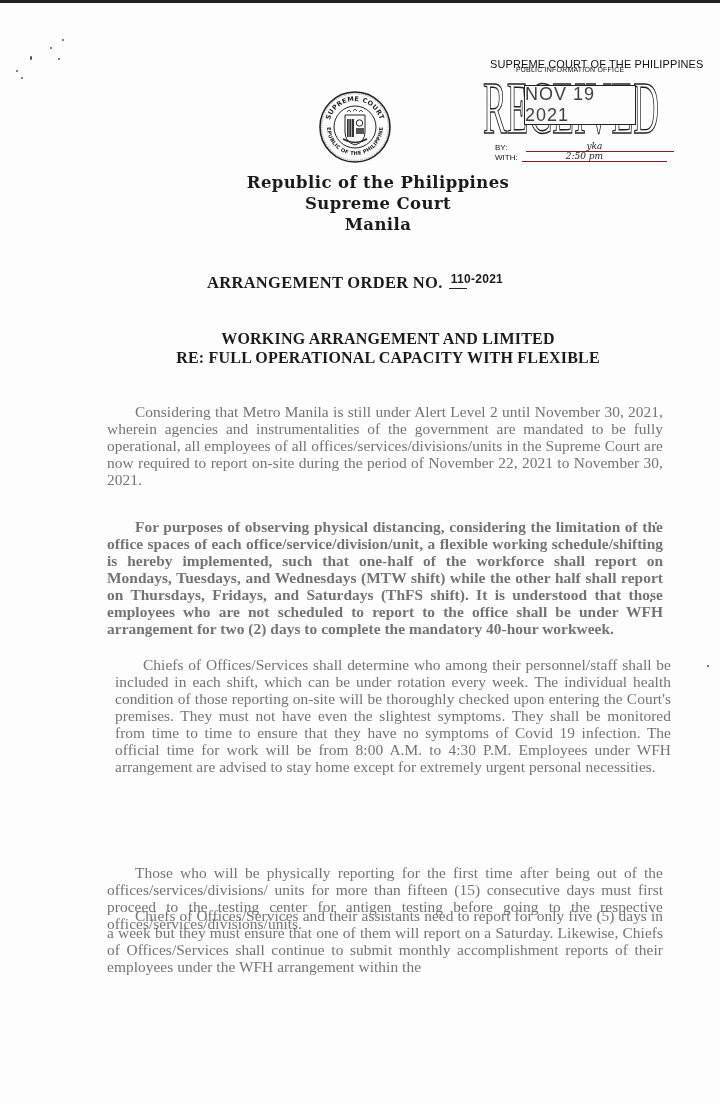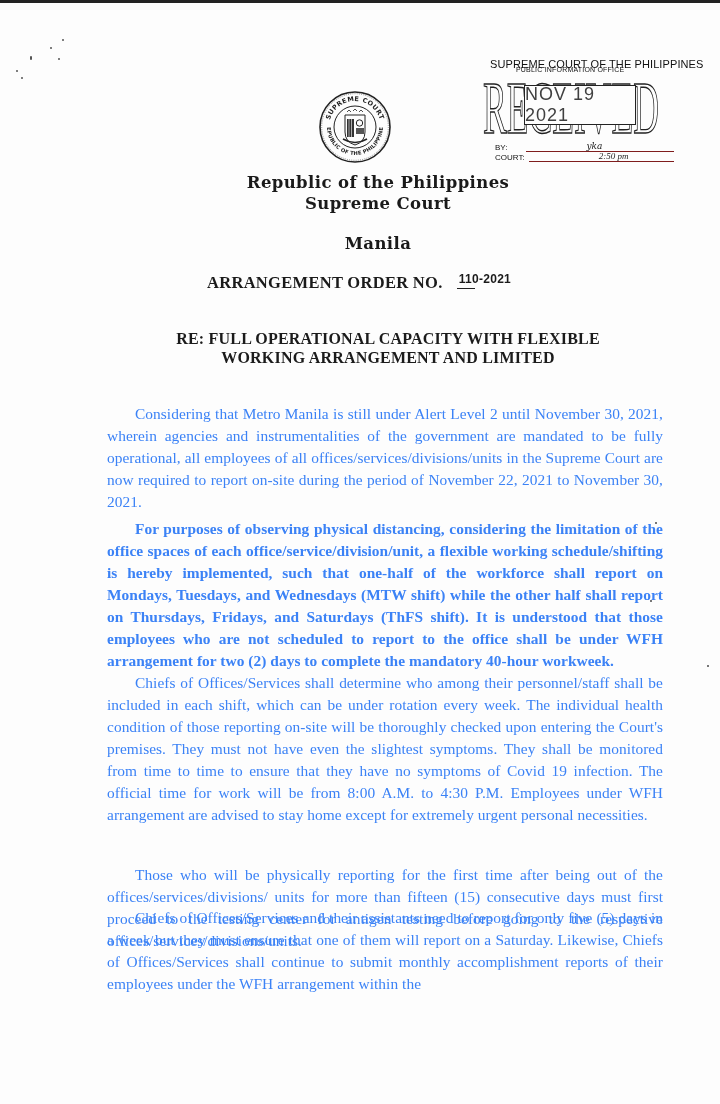--- a/index.html
+++ b/index.html
@@ -25,34 +25,34 @@
     .stamp .label-row .hand { position: absolute; font-family: "DejaVu Serif", serif; font-style: italic; font-size: 9px; bottom: 0px; color: #222; white-space: nowrap; }
     .stamp .by-row { top: 88px; }
     .stamp .time-row { top: 98px; }
     .stamp .time-row .line { width: 145px; }
 
     
     .header-block { position: absolute; left: 0; top: 172px; width: 720px; text-align: center; }
     .gothic { font-family: "DejaVu Serif", serif; font-weight: bold; font-size: 16.5px; line-height: 21px; letter-spacing: 0.4px; color: #1a1a1a; }
     .header-block .l1 { margin-left: 36px; }
     .header-block .l2 { margin-left: 36px; }
-    .header-block .l3 { margin-left: 36px; margin-top: 19px; }
+    .header-block .l3 { margin-left: 36px; }
 
     .memo-title { position: absolute; left: 207px; top: 273px; font-size: 16.5px; font-weight: bold; letter-spacing: 0.3px; white-space: nowrap; }
-    .memo-title .num { font-family: "Liberation Sans", "DejaVu Sans", sans-serif; font-weight: bold; font-size: 12px; position: relative; top: -5px; margin-left: 16px; }
+    .memo-title .num { font-family: "Liberation Sans", "DejaVu Sans", sans-serif; font-weight: bold; font-size: 12px; position: relative; top: -5px; margin-left: 8px; }
     .memo-title .num::before { content: ""; position: absolute; left: -2px; bottom: -3px; width: 18px; border-bottom: 1px solid #222; }
 
     .re-block { position: absolute; left: 0; top: 329px; width: 720px; text-align: center; font-weight: bold; font-size: 16px; line-height: 19px; letter-spacing: 0.2px; }
     .re-block div { margin-left: 56px; white-space: nowrap; }
 
-    .body-text { position: absolute; left: 107px; width: 556px; font-size: 15.4px; line-height: 22px; text-align: justify; color: #3b82f6; letter-spacing: 0.05px; }
+    .body-text { position: absolute; left: 107px; width: 556px; font-size: 15.4px; line-height: 17px; text-align: justify; color: #737373; letter-spacing: 0.05px; }
     .body-text p { text-indent: 28px; }
     .p1 { top: 403px; }
     .p2 { top: 518px; font-weight: bold; }
-    .p3 { top: 672px; }
+    .p3 { top: 656px; margin-left: 8px; }
     .p4 { top: 864px; }
     .p5 { top: 907px; }
 
     .edge-mark { position: absolute; width: 2px; height: 2px; background: #777; }
   </style>
 </head>
 <body>
 
 <div class="top-bar"></div>
 
@@ -98,40 +98,40 @@
   <div class="org">SUPREME COURT OF THE PHILIPPINES</div>
   <div class="office">PUBLIC INFORMATION OFFICE</div>
   <div class="date-box">NOV 19 2021</div>
   <div class="label-row by-row">
     <span>BY:</span>
     <span class="line" style="margin-left:19px;">
       <span class="hand" style="left:60px;">yka</span>
     </span>
   </div>
   <div class="label-row time-row">
-    <span>COURT:</span>
+    <span>WITH:</span>
     <span class="line">
-      <span class="hand" style="left:70px;font-family:Liberation Serif, serif;">2:50 pm</span>
+      <span class="hand" style="left:44px;">2:50 pm</span>
     </span>
   </div>
 </div>
 
 <div class="header-block">
   <div class="gothic l1">Republic of the Philippines</div>
   <div class="gothic l2">Supreme Court</div>
   <div class="gothic l3">Manila</div>
 </div>
 
 <div class="memo-title">
   <span>ARRANGEMENT ORDER NO.</span><span class="num">110-2021</span>
 </div>
 
 <div class="re-block">
+  <div>WORKING ARRANGEMENT AND LIMITED</div>
   <div>RE: FULL OPERATIONAL CAPACITY WITH FLEXIBLE</div>
-  <div>WORKING ARRANGEMENT AND LIMITED</div>
 </div>
 
 <div class="body-text p1">
     <p>Considering that Metro Manila is still under Alert Level 2 until November 30, 2021, wherein agencies and instrumentalities of the government are mandated to be fully operational, all employees of all offices/services/divisions/units in the Supreme Court are now required to report on-site during the period of November 22, 2021 to November 30, 2021.</p>
   </div>
 <div class="body-text p2">
     <p>For purposes of observing physical distancing, considering the limitation of the office spaces of each office/service/division/unit, a flexible working schedule/shifting is hereby implemented, such that one-half of the workforce shall report on Mondays, Tuesdays, and Wednesdays (MTW shift) while the other half shall report on Thursdays, Fridays, and Saturdays (ThFS shift). It is understood that those employees who are not scheduled to report to the office shall be under WFH arrangement for two (2) days to complete the mandatory 40-hour workweek.</p>
   </div>
 <div class="body-text p3">
     <p>Chiefs of Offices/Services shall determine who among their personnel/staff shall be included in each shift, which can be under rotation every week. The individual health condition of those reporting on-site will be thoroughly checked upon entering the Court's premises. They must not have even the slightest symptoms. They shall be monitored from time to time to ensure that they have no symptoms of Covid 19 infection. The official time for work will be from 8:00 A.M. to 4:30 P.M. Employees under WFH arrangement are advised to stay home except for extremely urgent personal necessities.</p>

